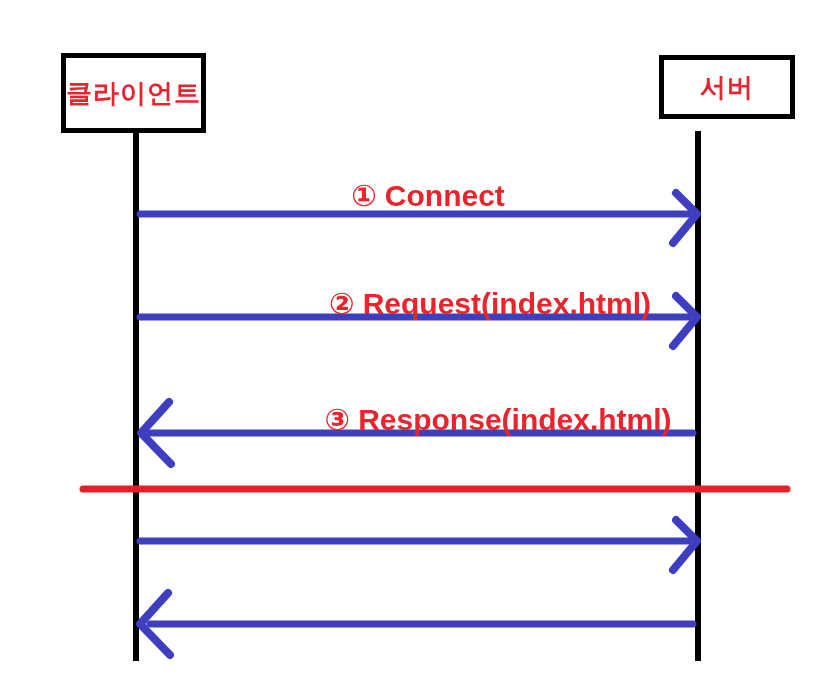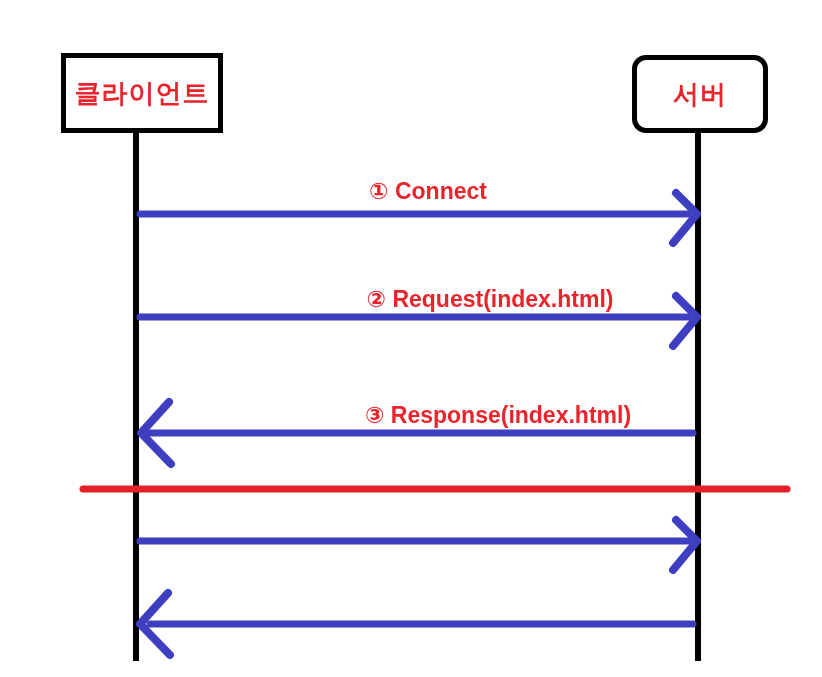--- a/index.html
+++ b/index.html
@@ -51,28 +51,28 @@
     border: 5px solid #000000;
     background: #ffffff;
     display: flex;
     align-items: center;
     justify-content: center;
     color: var(--label, #e8242c);
     font-weight: bold;
     font-size: 26px;
     letter-spacing: 1px;
   }
-  #client-box { left: 61px; top: 53px; width: 162px; height: 80px; text-align: center; }
-  #server-box { left: 632px; top: 55px; width: 136px; height: 78px; border-radius: 14px; }
+  #client-box { left: 61px; top: 53px; width: 145px; height: 80px; text-align: center; }
+  #server-box { left: 659px; top: 55px; width: 136px; height: 64px; }
   .msg-label {
     position: absolute;
     transform: translateX(-50%);
     color: var(--label, #e8242c);
     font-weight: bold;
-    font-size: 23px;
+    font-size: 30px;
     white-space: nowrap;
   }
   #msg-label-1 { left: 428px; top: 178px; }
   #msg-label-2 { left: 490px; top: 286px; }
   #msg-label-3 { left: 498px; top: 402px; }
   #msg-label-4 { left: 490px; top: 508px; }
   #msg-label-5 { left: 500px; top: 594px; }
 </style>
 </head>
 <body>

